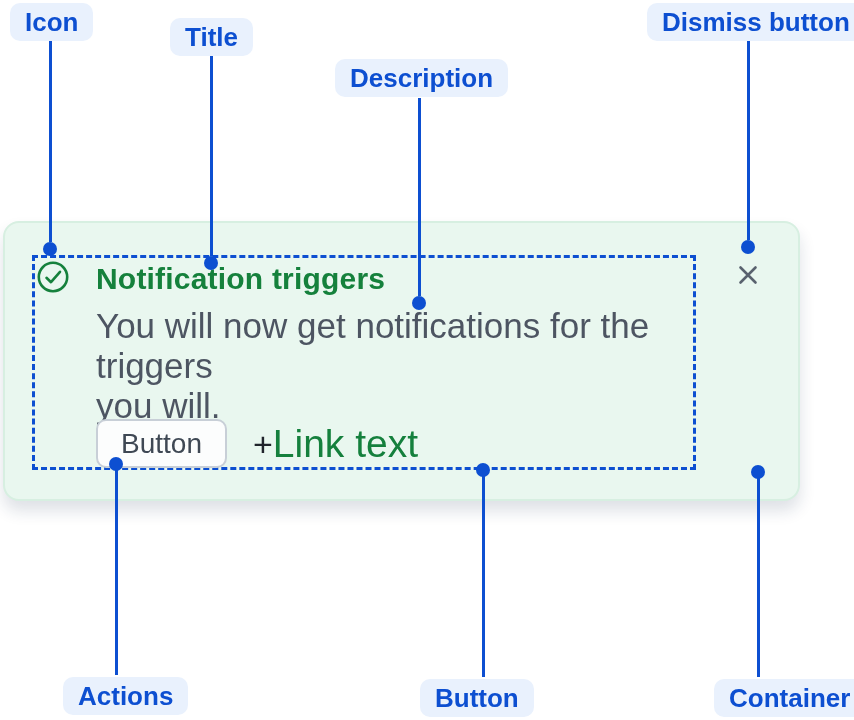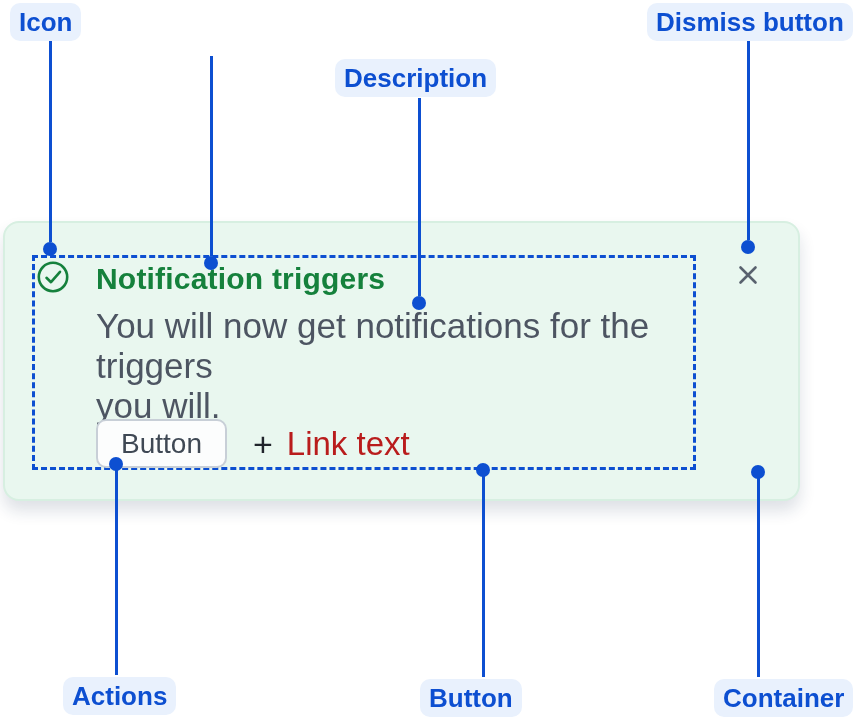--- a/index.html
+++ b/index.html
@@ -15,21 +15,21 @@
 
   
   .pill {
     position: absolute;
     display: inline-block;
     background: #e9f1fd;
     color: #0d4fd1;
     font-size: 26px;
     font-weight: 700;
     line-height: 32px;
-    padding: 3px 9px;
+    padding: 3px 15px;
     border-radius: 10px;
     white-space: nowrap;
   }
   .cline {
     position: absolute;
     width: 3px;
     background: #0d4fd1;
   }
   .cdot {
     position: absolute;
@@ -97,23 +97,22 @@
     cursor: pointer;
   }
   .plus-glyph {
     margin-left: 26px;
     font-size: 34px;
     font-weight: 400;
     color: #20242b;
     line-height: 34px;
   }
   .link-text {
-    margin-left: 14px;
-    font-size: 33px;
-    color: #b91c1c;
+    font-size: 39px;
+    color: #15803d;
     text-decoration: none;
     cursor: pointer;
   }
   .dismiss-button {
     position: absolute;
     left: 731px; top: 259px;
     width: 34px; height: 34px;
     background: transparent;
     border: none;
     padding: 0;
@@ -154,20 +153,21 @@
 
   <button class="dismiss-button">
     <span>
       <svg width="30" height="30" viewBox="0 0 30 30">
         <path d="M7.5 7.5 L22.5 22.5 M22.5 7.5 L7.5 22.5" fill="none" stroke="#59626e" stroke-width="2.6" stroke-linecap="round"></path>
       </svg>
     </span>
   </button>
 
   <span class="pill" style="left:10px; top:3px;">Icon</span>
+  <span class="pill" style="left:170px; top:18px;">Title</span>
   <span class="pill" style="left:335px; top:59px;">Description</span>
   <span class="pill" style="left:647px; top:3px;">Dismiss button</span>
 
   <span class="pill" style="left:63px; top:677px;">Actions</span>
   <span class="pill" style="left:420px; top:679px;">Button</span>
   <span class="pill" style="left:714px; top:679px;">Container</span>
 
   <div class="cline" style="left:49px;  top:41px;  height:201px;"></div>
   <div class="cline" style="left:210px; top:56px;  height:200px;"></div>
   <div class="cline" style="left:418px; top:98px;  height:198px;"></div>

